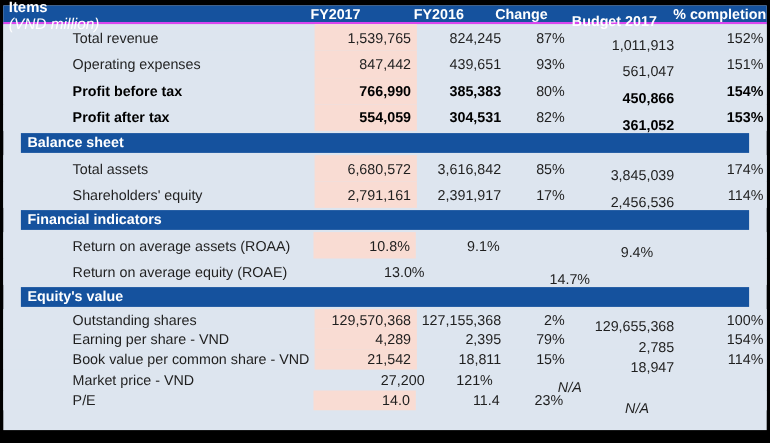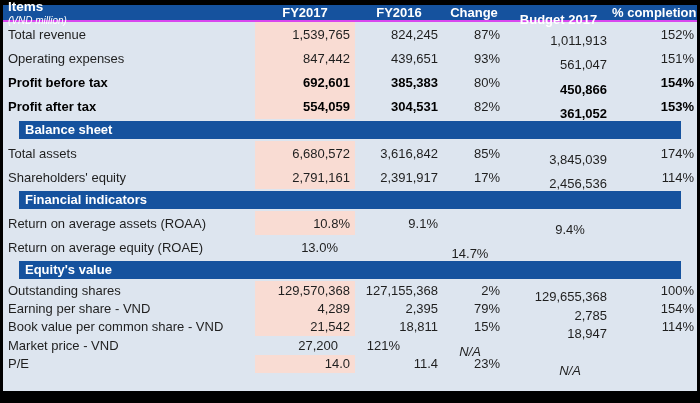--- a/index.html
+++ b/index.html
@@ -15,40 +15,40 @@
   .inner { width:694px; height:386px; background:#dde5ef; }
 
   
   .thead {
     height:17px; background:#15529e; color:#fff;
     display:flex; align-items:center;
     border-bottom:2px solid #d946ef;
   }
   .thead .items { padding-left:5px; display:block; }
   .thead .items .t { font-weight:bold; font-size:13.5px; line-height:15px; margin-top:1px; }
-  .thead .items .sub { font-style:italic; font-size:10px; line-height:14px; }
+  .thead .items .sub { font-style:italic; font-size:14px; line-height:14px; }
   .hcol { font-weight:bold; font-size:13px; text-align:center; white-space:nowrap; }
   .hcol.c4 { text-align:right; padding-right:3px; }
 
   
   .items { width:252px; }
   .c0 { width:100px; }
   .c1 { width:88px; }
   .c2 { width:62px; }
   .c3 { width:107px;margin-top:13px; }
   .c4 { width:85px; }
 
   
   .row {
     height:24.25px; display:flex; align-items:center;
     background:#dde5ef; color:#1f1f1f; font-size:13px;
   }
   .section.mid .row { height:24px; }
   .section.compact .row { height:18.4px; }
-  .row .items { padding-left:5px; white-space:nowrap; }
+  .row .items { padding-left:15px; white-space:nowrap;margin-left:48px; }
   .cell.num { text-align:right; padding-right:5px; white-space:nowrap; }
   .cell.num.c0 { background:#f9dcd3; height:100%; display:flex; align-items:center; justify-content:flex-end; }
   .cell.num.c4 { padding-right:3px; }
   .cell.b, .row .items.b { font-weight:bold; color:#000; }
   .cell.i { font-style:italic; }
   .cell.ctr { text-align:center; padding-left:28px; }
   .cell.num.ctr { padding-right:5px; }
 
   
   .bar {
@@ -87,21 +87,21 @@
           <div class="row">
             <div class="cell items">Operating expenses</div>
             <div class="cell num c0">847,442</div>
             <div class="cell num c1">439,651</div>
             <div class="cell num c2">93%</div>
             <div class="cell num c3">561,047</div>
             <div class="cell num c4">151%</div>
           </div>
           <div class="row">
             <div class="cell items b">Profit before tax</div>
-            <div class="cell num c0 b">692,601</div>
+            <div class="cell num c0 b">766,990</div>
             <div class="cell num c1 b">385,383</div>
             <div class="cell num c2">80%</div>
             <div class="cell num c3 b">450,866</div>
             <div class="cell num c4 b">154%</div>
           </div>
           <div class="row">
             <div class="cell items b">Profit after tax</div>
             <div class="cell num c0 b">554,059</div>
             <div class="cell num c1 b">304,531</div>
             <div class="cell num c2">82%</div>

